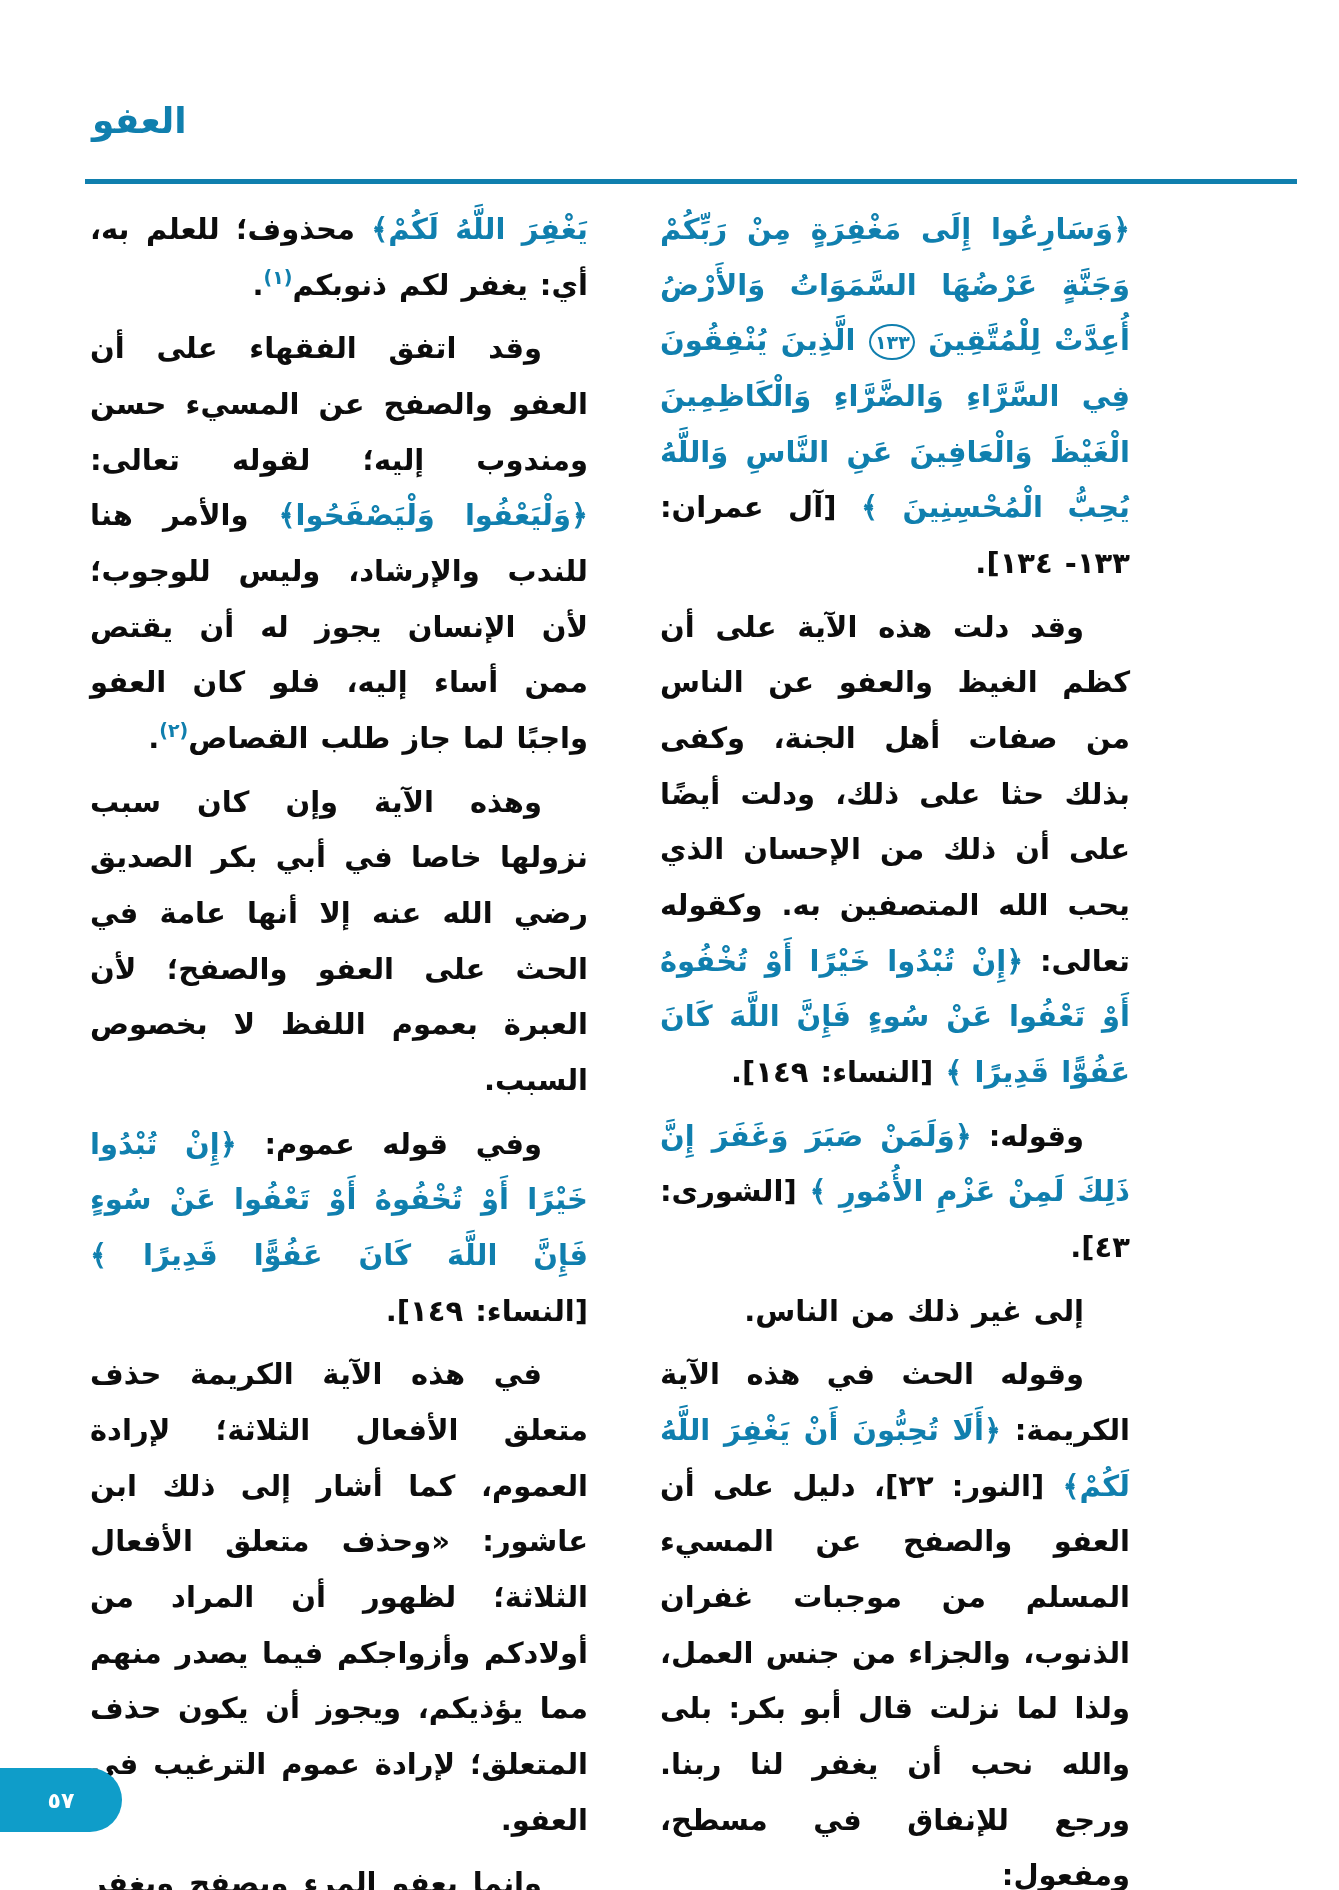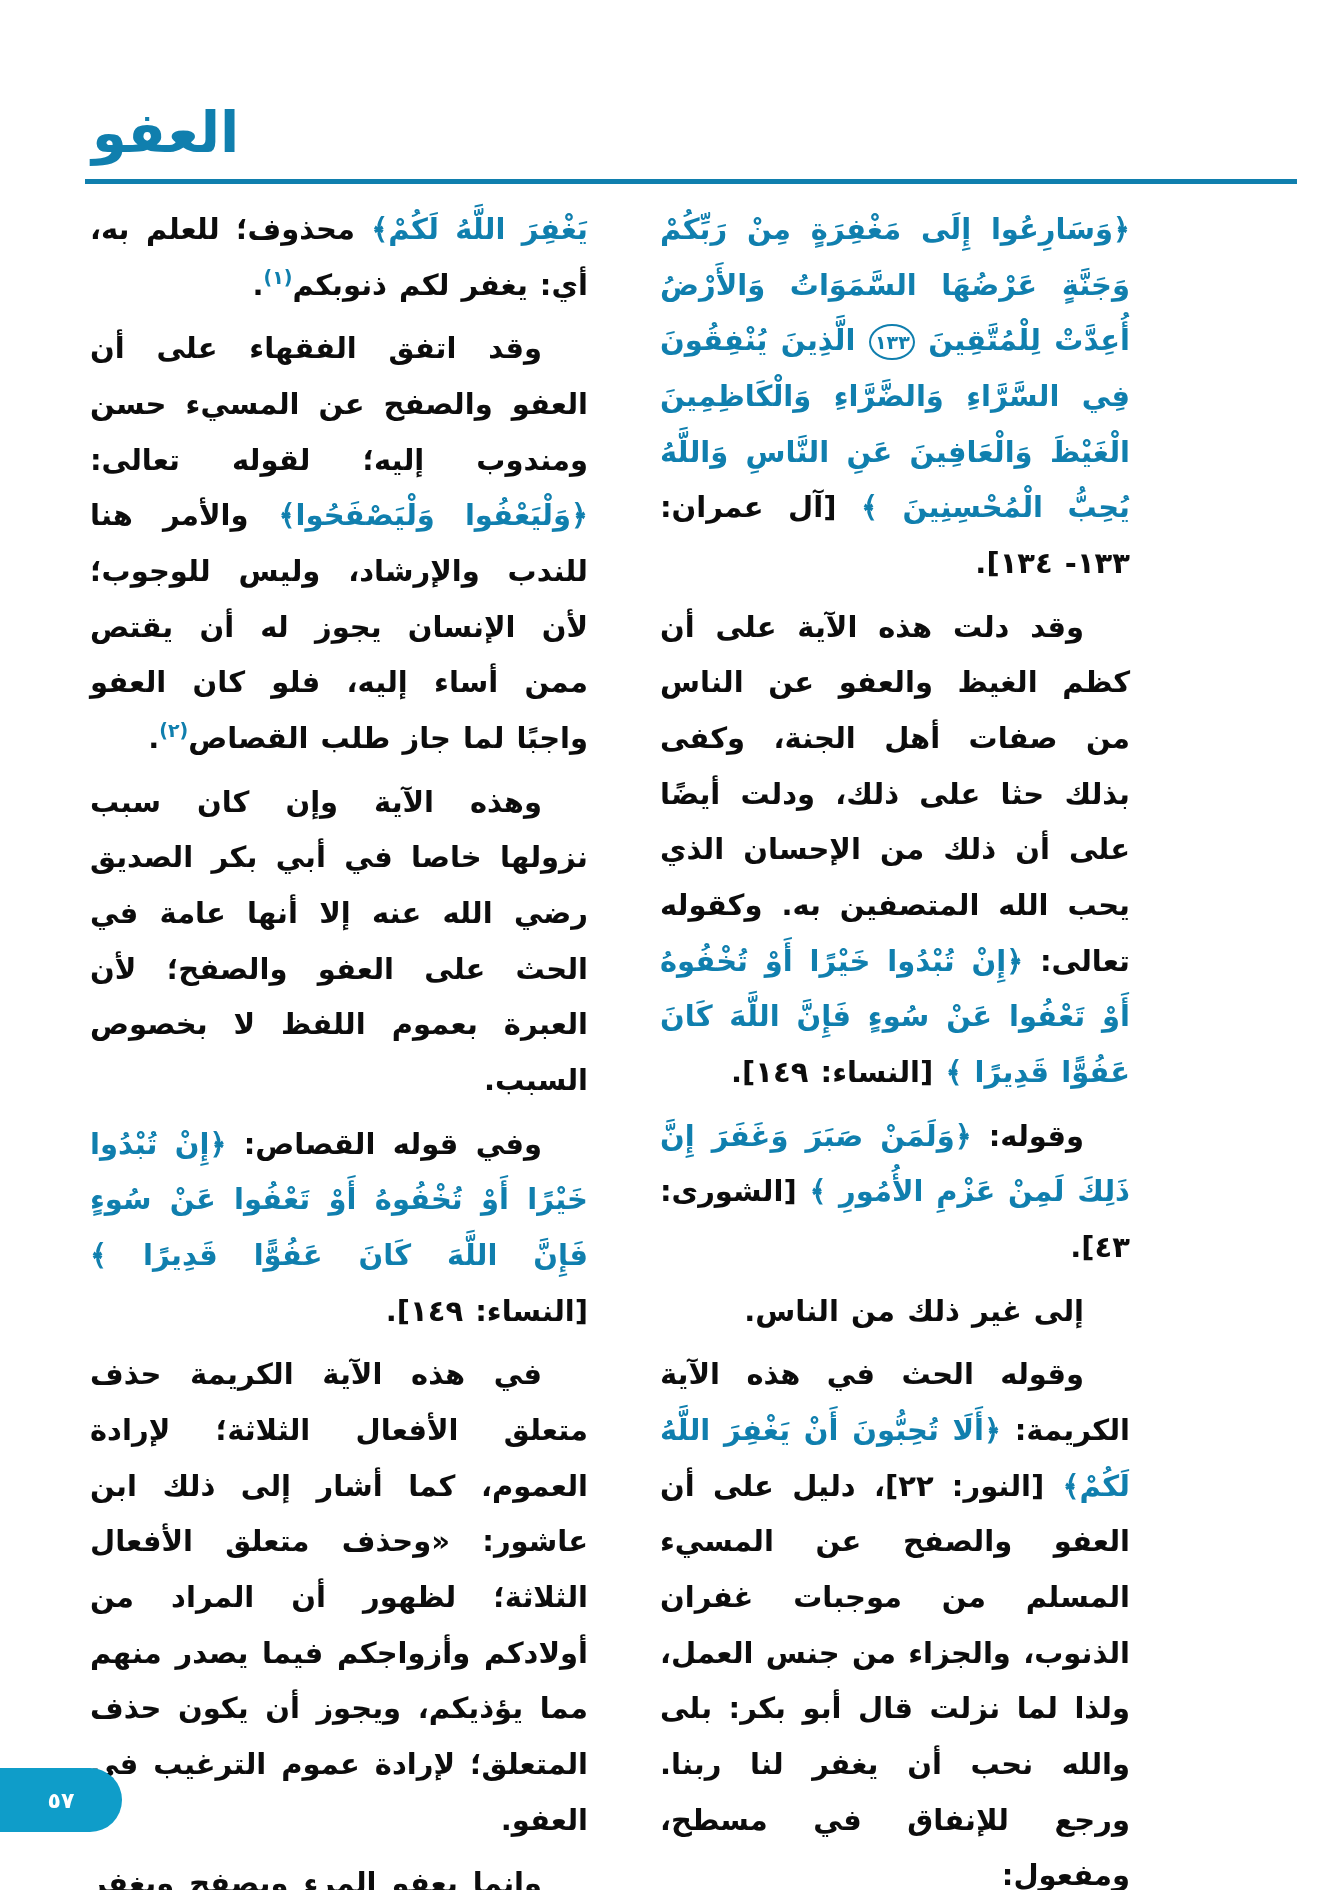--- a/index.html
+++ b/index.html
@@ -9,21 +9,21 @@
     margin:0 auto;
     background:#ffffff;
     font-family:"DejaVu Sans",sans-serif;
     direction:rtl;
     overflow:hidden;
     color:#0d0d0d;
   }
   
   .page-header-title{
     position:absolute;top:100px;left:92px;
-    font-size:56px;font-weight:700;
+    font-size:36px;font-weight:700;
     color:var(--accent);
   }
   .header-rule{
     position:absolute;top:179px;left:85px;
     width:1212px;height:5px;
     background:var(--accent);
   }
   
   .columns{
     position:absolute;top:202px;right:209px;left:90px;
@@ -100,21 +100,21 @@
         <p class="para"><span class="run-text">وقوله: </span><span class="run-quran">﴿وَلَمَنْ صَبَرَ وَغَفَرَ إِنَّ ذَلِكَ لَمِنْ عَزْمِ الأُمُورِ ﴾</span><span class="run-text"> [الشورى: ٤٣].</span></p>
         <p class="para"><span class="run-text">إلى غير ذلك من الناس.</span></p>
         <p class="para"><span class="run-text">وقوله الحث في هذه الآية الكريمة: </span><span class="run-quran">﴿أَلَا تُحِبُّونَ أَنْ يَغْفِرَ اللَّهُ لَكُمْ﴾</span><span class="run-text"> [النور: ٢٢]، دليل على أن العفو والصفح عن المسيء المسلم من موجبات غفران الذنوب، والجزاء من جنس العمل، ولذا لما نزلت قال أبو بكر: بلى والله نحب أن يغفر لنا ربنا. ورجع للإنفاق في مسطح، ومفعول: </span></p>
       </section>
 
     <section class="col col-left">
       <div id="col-left-paras">
           <p class="para flush"><span class="run-quran">يَغْفِرَ اللَّهُ لَكُمْ﴾</span><span class="run-text"> محذوف؛ للعلم به، أي: يغفر لكم ذنوبكم</span><span class="run-fnref">(١)</span><span class="run-text">.</span></p>
           <p class="para"><span class="run-text">وقد اتفق الفقهاء على أن العفو والصفح عن المسيء حسن ومندوب إليه؛ لقوله تعالى: </span><span class="run-quran">﴿وَلْيَعْفُوا وَلْيَصْفَحُوا﴾</span><span class="run-text"> والأمر هنا للندب والإرشاد، وليس للوجوب؛ لأن الإنسان يجوز له أن يقتص ممن أساء إليه، فلو كان العفو واجبًا لما جاز طلب القصاص</span><span class="run-fnref">(٢)</span><span class="run-text">.</span></p>
           <p class="para"><span class="run-text">وهذه الآية وإن كان سبب نزولها خاصا في أبي بكر الصديق رضي الله عنه إلا أنها عامة في الحث على العفو والصفح؛ لأن العبرة بعموم اللفظ لا بخصوص السبب.</span></p>
-          <p class="para"><span class="run-text">وفي قوله القصاص: </span><span class="run-quran">﴿إِنْ تُبْدُوا خَيْرًا أَوْ تُخْفُوهُ أَوْ تَعْفُوا عَنْ سُوءٍ فَإِنَّ اللَّهَ كَانَ عَفُوًّا قَدِيرًا ﴾</span><span class="run-text"> [النساء: ١٤٩].</span></p>
+          <p class="para"><span class="run-text">وفي قوله عموم: </span><span class="run-quran">﴿إِنْ تُبْدُوا خَيْرًا أَوْ تُخْفُوهُ أَوْ تَعْفُوا عَنْ سُوءٍ فَإِنَّ اللَّهَ كَانَ عَفُوًّا قَدِيرًا ﴾</span><span class="run-text"> [النساء: ١٤٩].</span></p>
           <p class="para"><span class="run-text">في هذه الآية الكريمة حذف متعلق الأفعال الثلاثة؛ لإرادة العموم، كما أشار إلى ذلك ابن عاشور: «وحذف متعلق الأفعال الثلاثة؛ لظهور أن المراد من أولادكم وأزواجكم فيما يصدر منهم مما يؤذيكم، ويجوز أن يكون حذف المتعلق؛ لإرادة عموم الترغيب في العفو.</span></p>
           <p class="para"><span class="run-text">وإنما يعفو المرء ويصفح ويغفر عن المذنب إذا كان ذنبه متعلقا بحق ذلك المرء</span></p>
         </div>
       <div class="footnote-rule"></div>
 
     </section>
   </main>
 
   <div class="page-number-badge">
     <span>٥٧</span>

